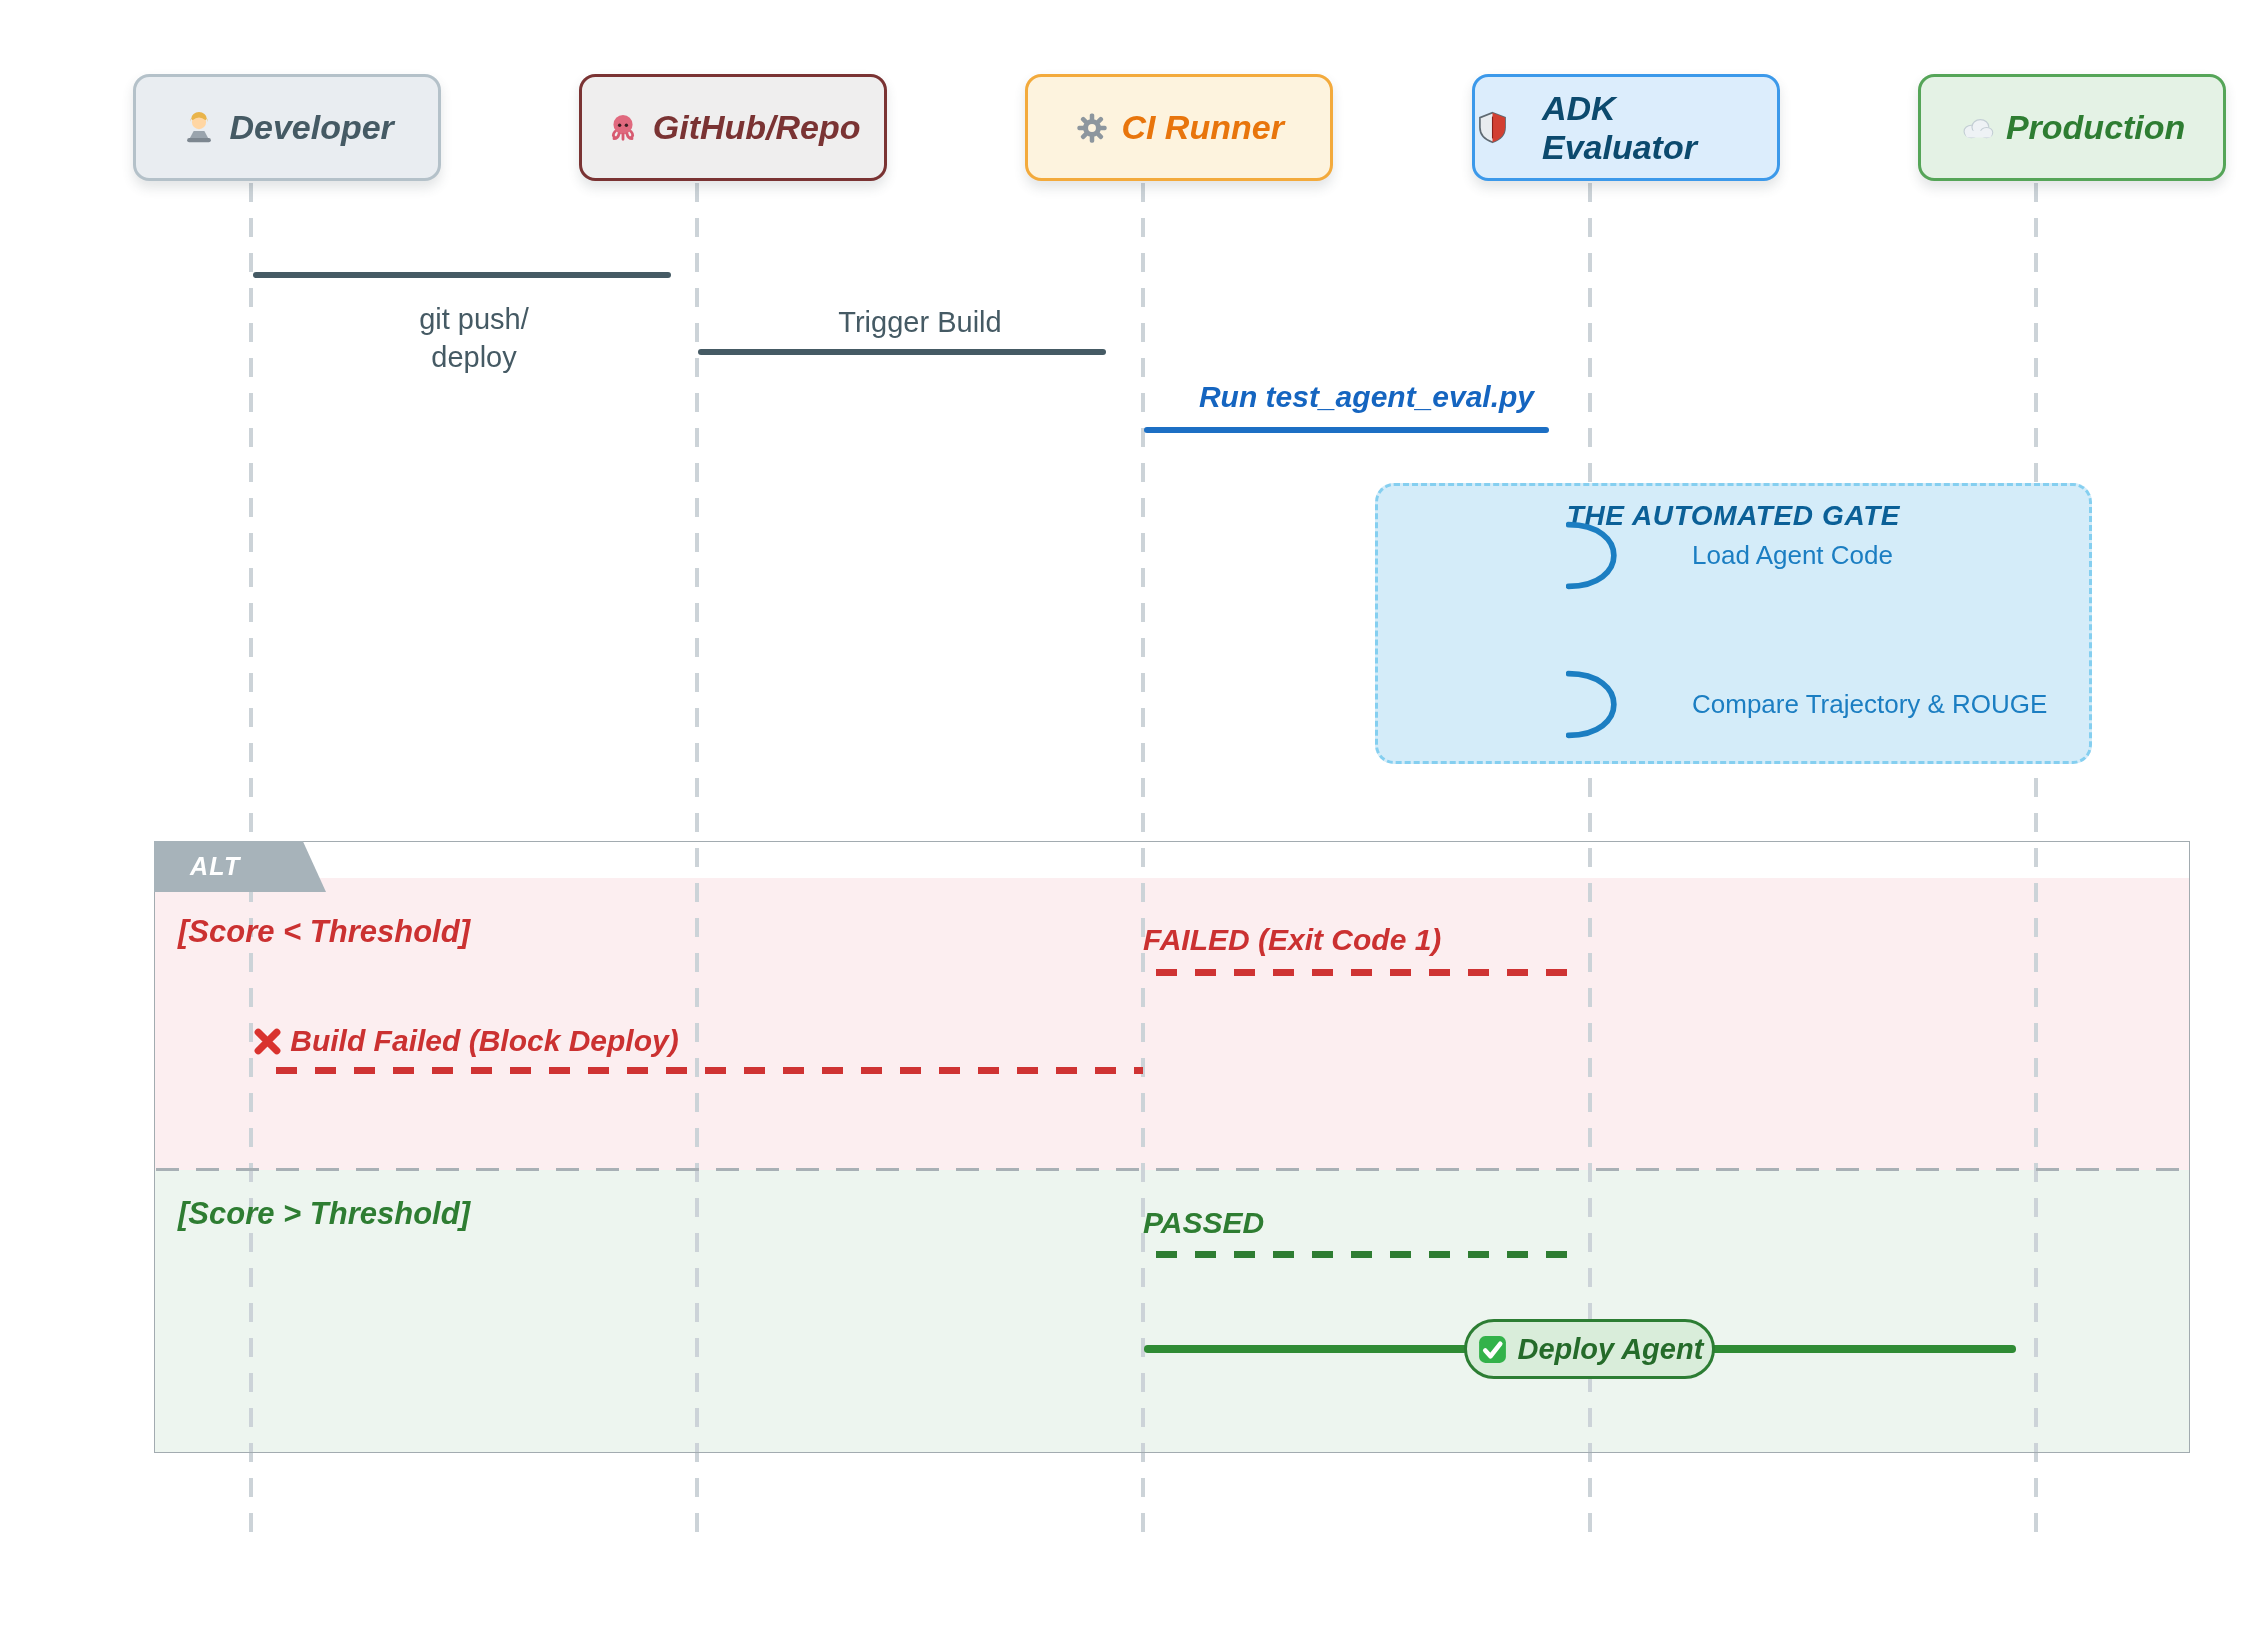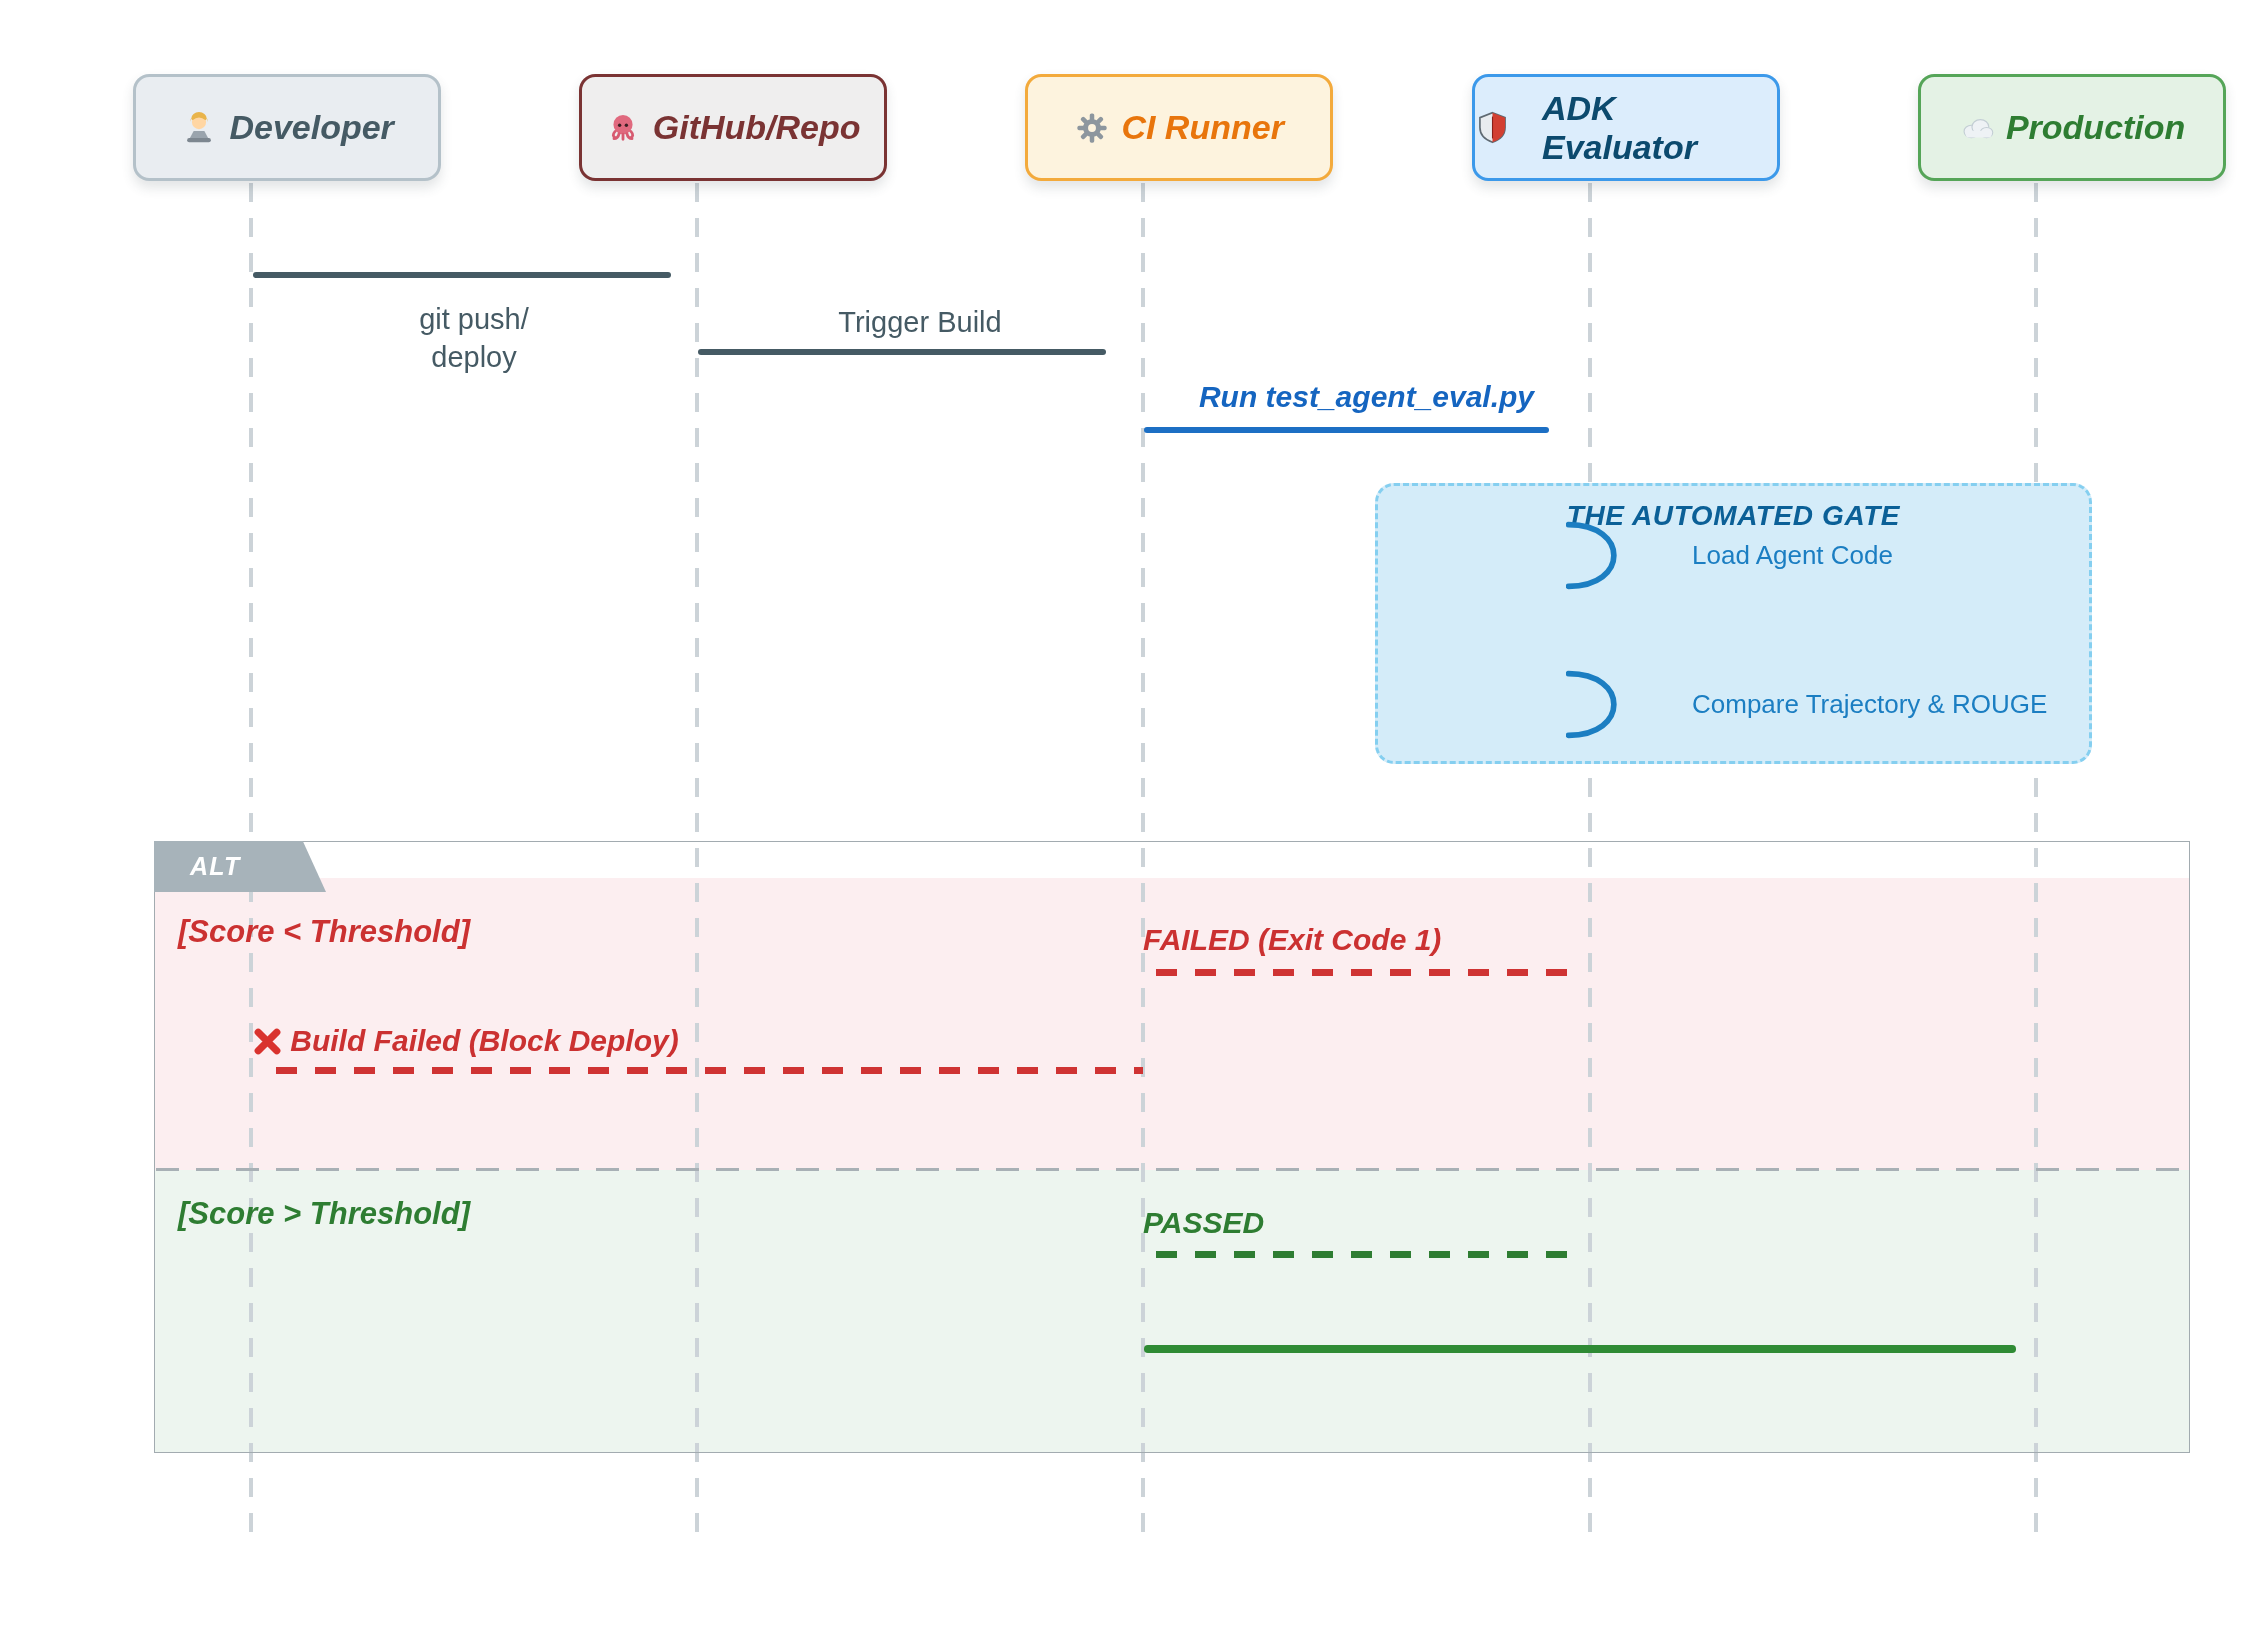--- a/index.html
+++ b/index.html
@@ -206,15 +206,22 @@
   <div class="dashed-line dash-red" style="left:276px;top:1067px;width:867px;"></div>
 
   <div class="condition green" style="top:1196px;">[Score &gt; Threshold]</div>
 
   <div class="branch-msg green" style="left:1143px;top:1206px;width:447px;">
     <span>PASSED</span>
   </div>
   <div class="dashed-line dash-green" style="left:1156px;top:1251px;width:421px;"></div>
 
   <div class="deploy-line"></div>
+  <div class="deploy-pill">
+    <svg width="33" height="33" viewBox="0 0 64 64">
+      <rect x="6" y="6" width="52" height="52" rx="12" fill="#33b24a"></rect>
+      <path d="M18 34 l10 11 L47 21" stroke="#ffffff" stroke-width="9" fill="none" stroke-linecap="round" stroke-linejoin="round"></path>
+    </svg>
+    <span>Deploy Agent</span>
+  </div>
 
 </div>
 
 
 </body></html>

